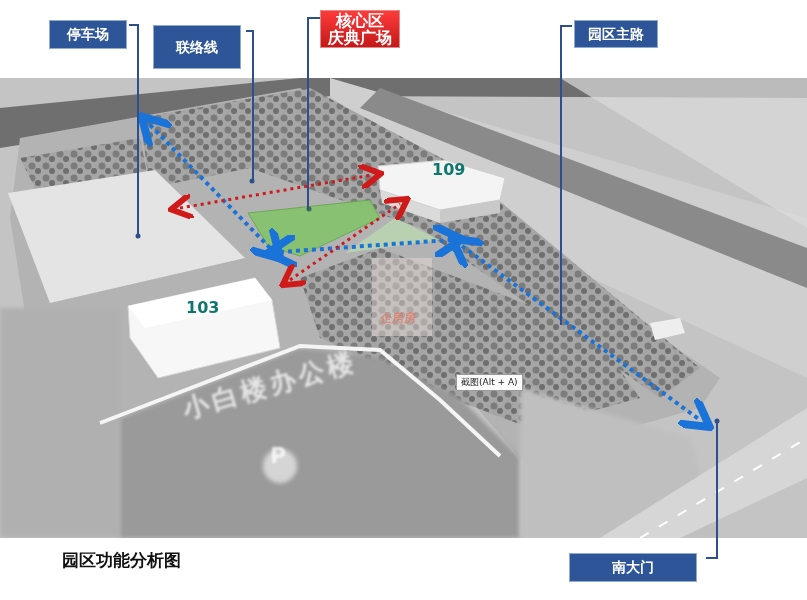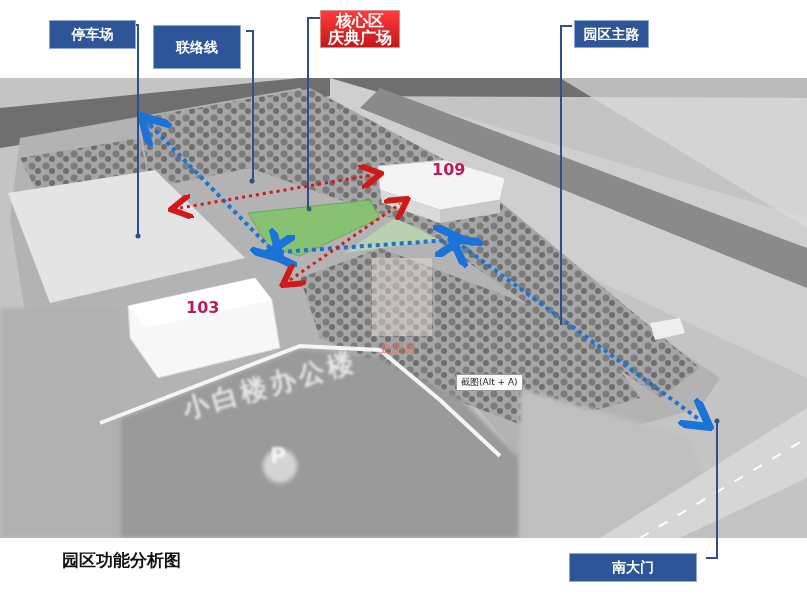--- a/index.html
+++ b/index.html
@@ -7,28 +7,28 @@
          font-family:"DejaVu Sans", "Liberation Sans", sans-serif; }
   .map { position:absolute; left:0; top:78px; width:807px; height:460px; overflow:hidden;
          background:#bdbdbd; }
   .map svg { position:absolute; left:0; top:0; }
   .label { position:absolute; color:#ffffff; font-weight:bold; font-size:14px; text-align:center;
            display:flex; align-items:center; justify-content:center; box-sizing:border-box;
            border:1px solid #8fa9cf; line-height:17px; }
   .label.blue { background:#2d5597; }
   .label.red { background:linear-gradient(#ff3b3b, #c41818); border:1px solid #e08a8a; font-size:16px; flex-direction:column; }
   .leader { position:absolute; background:#2e4f8c; }
-  .bldg-num { position:absolute; color:#be185d; font-weight:bold; font-size:16px; }
+  .bldg-num { position:absolute; color:#0f766e; font-weight:bold; font-size:16px; }
   .caption { position:absolute; left:62px; top:549px; font-size:17px; font-weight:bold; color:#111; }
   .tooltip { position:absolute; left:447px; top:374px; background:#fbfbfb; border:1px solid #9a9a9a;
              font-size:9px; color:#222; padding:1px 4px; white-space:nowrap;margin-left:9px; }
   .watermark { position:absolute; left:372px; top:258px; width:60px; height:78px;
                background:rgba(235,225,220,0.45); }
   .wm-text { position:absolute; left:380px; top:310px; color:rgba(220,120,100,0.75);
-             font-size:12px; font-weight:bold;margin-top:30px; }
+             font-size:12px; font-weight:bold; }
   .map-text { position:absolute; color:rgba(255,255,255,0.75); font-weight:bold; font-size:26px;
               transform:rotate(-16deg); letter-spacing:4px; filter:blur(1.2px); }
 </style>
 </head>
 <body>
 
 <div class="map">
   <svg width="807" height="460" viewBox="0 0 807 460">
     <defs>
       <pattern id="trees" width="14" height="12" patternUnits="userSpaceOnUse">
@@ -126,30 +126,30 @@
 
 <div class="leader" style="left:307px;top:17px;width:13px;height:2px;"></div>
 <div class="leader" style="left:307px;top:17px;width:2px;height:192px;"></div>
 
 <div class="leader" style="left:562px;top:25px;width:10px;height:2px;"></div>
 <div class="leader" style="left:560px;top:25px;width:2px;height:300px;"></div>
 
 <div class="leader" style="left:716px;top:421px;width:2px;height:138px;"></div>
 <div class="leader" style="left:706px;top:557px;width:12px;height:2px;"></div>
 
-<div class="label blue" style="left:49px;top:20px;width:87px;height:29px;">
+<div class="label blue" style="left:49px;top:20px;width:78px;height:29px;">
   <span>停车场</span>
 </div>
 <div class="label blue" style="left:153px;top:25px;width:88px;height:44px;">
   <span>联络线</span>
 </div>
 <div class="label red" style="left:320px;top:10px;width:80px;height:38px;">
   <span>核心区</span>
   <span>庆典广场</span>
 </div>
-<div class="label blue" style="left:574px;top:20px;width:75px;height:28px;">
+<div class="label blue" style="left:574px;top:20px;width:84px;height:28px;">
   <span>园区主路</span>
 </div>
 <div class="label blue" style="left:569px;top:553px;width:128px;height:29px;">
   <span>南大门</span>
 </div>
 
 <div class="caption">园区功能分析图</div>
 
 </body></html>

